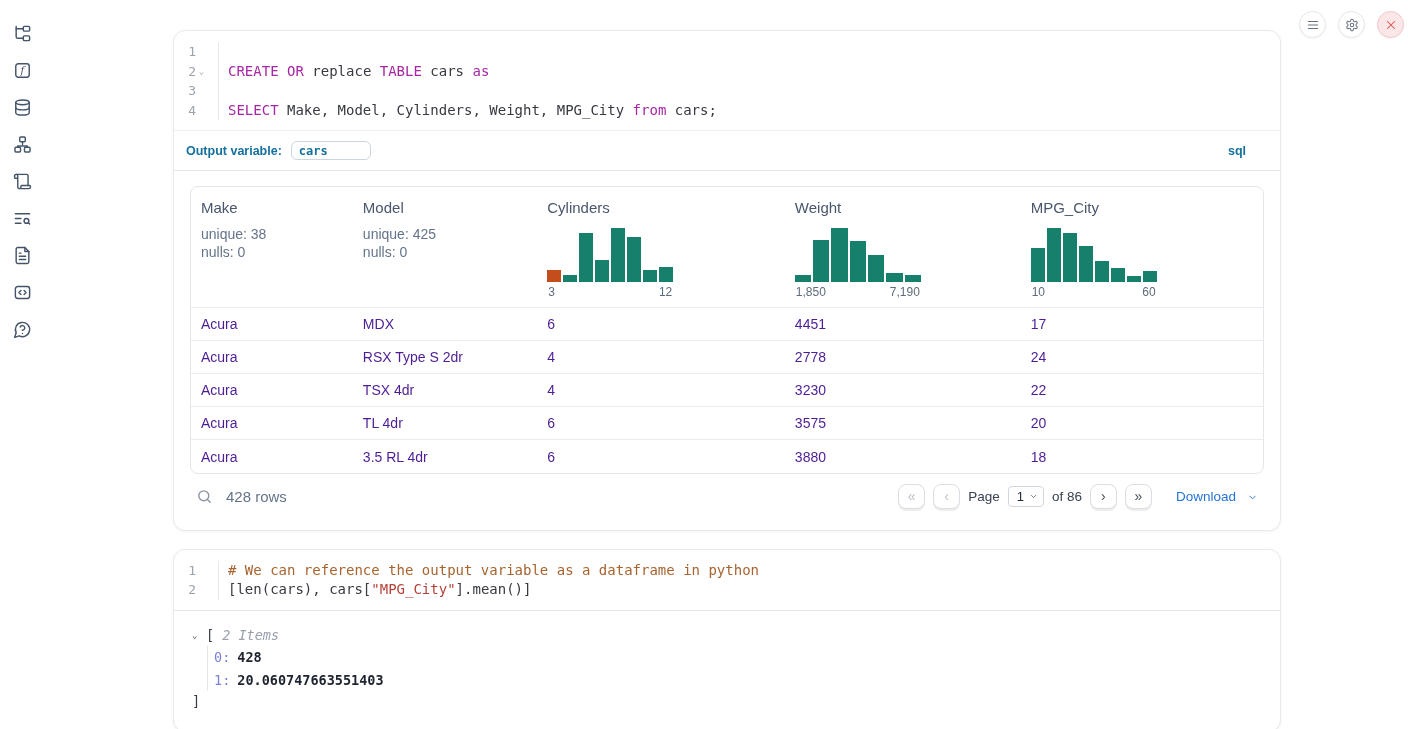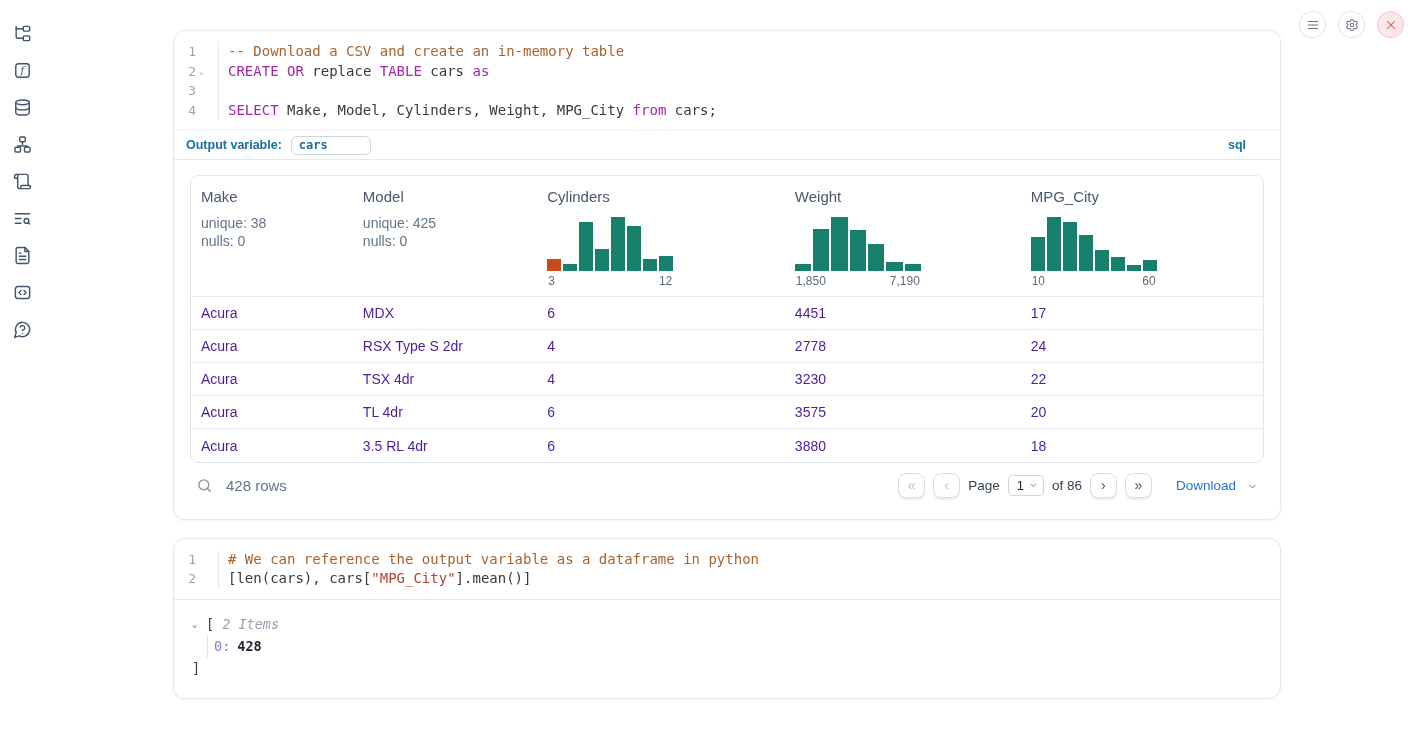--- a/index.html
+++ b/index.html
@@ -40,21 +40,21 @@
   .fold { width:11px; font-size:9px; color:#a6abb3; text-align:center; cursor:pointer; line-height:19.6px; }
   .code-line:not(.has-fold) .gutter::after { content:""; width:11px; }
   .gutter .spacer { width:11px; }
   .ctext { padding-left:9px; white-space:pre; color:var(--code-plain); }
   .tk-c { color:var(--comment); }
   .tk-k { color:var(--keyword); }
   .tk-s { color:var(--string); }
   .tk-p { color:var(--code-plain); }
 
   
-  .outvar-row { display:flex; align-items:center; height:30px; padding:10px 12px;
+  .outvar-row { display:flex; align-items:center; height:41px; padding:10px 12px;
     border-top:1px solid #eef0f3; border-bottom:1px solid #e5e8ec; }
   .outvar-label { font-size:12.5px; font-weight:700; color:var(--accent-blue); }
   .outvar-input { margin-left:9px; width:80px; height:19px; border:1px solid #cdd5dd;
     border-radius:6px; padding:0 7px; font:700 12px "DejaVu Sans Mono", monospace;
     color:var(--accent-blue); outline:none; }
   .lang-tag { margin-left:auto; margin-right:22px; font-size:12.5px; font-weight:700;
     color:var(--accent-blue); }
 
   
   .cell-output { padding:15px 16px 10px 16px; }
@@ -210,21 +210,20 @@
 
   <div class="main">
 
     <div class="cell">
       <div class="code-area" id="sql-code">
           <div class="code-line">
             <span class="gutter">
               <span class="lnum">1</span>
               <span class="spacer"></span>
             </span>
-            <span class="ctext"><span class="tk-c">-- Download a CSV and create an in-memory table</span></span>
           </div>
           <div class="code-line">
             <span class="gutter">
               <span class="lnum">2</span>
               <span class="fold">⌄</span>
             </span>
             <span class="ctext"><span class="tk-k">CREATE</span><span class="tk-p"> </span><span class="tk-k">OR</span><span class="tk-p"> replace </span><span class="tk-k">TABLE</span><span class="tk-p"> cars </span><span class="tk-k">as</span></span>
           </div>
           <div class="code-line">
             <span class="gutter">
@@ -422,19 +421,20 @@
         </div>
 
       <div class="py-output">
         <div class="tree-line1">
           <span class="tree-toggle">⌄</span>
           <span class="tree-bracket">[</span>
           <span class="tree-count">2 Items</span>
         </div>
         <div class="tree-body" id="tree-entries">
             <div class="tree-row"><span class="tkey">0:</span><span class="tval">428</span></div>
+            <div class="tree-row"><span class="tkey">1:</span><span class="tval">20.060747663551403</span></div>
           </div>
         <div class="tree-close tree-bracket">]</div>
       </div>
     </div>
 
   </div>
 </div>
 
 </body></html>

